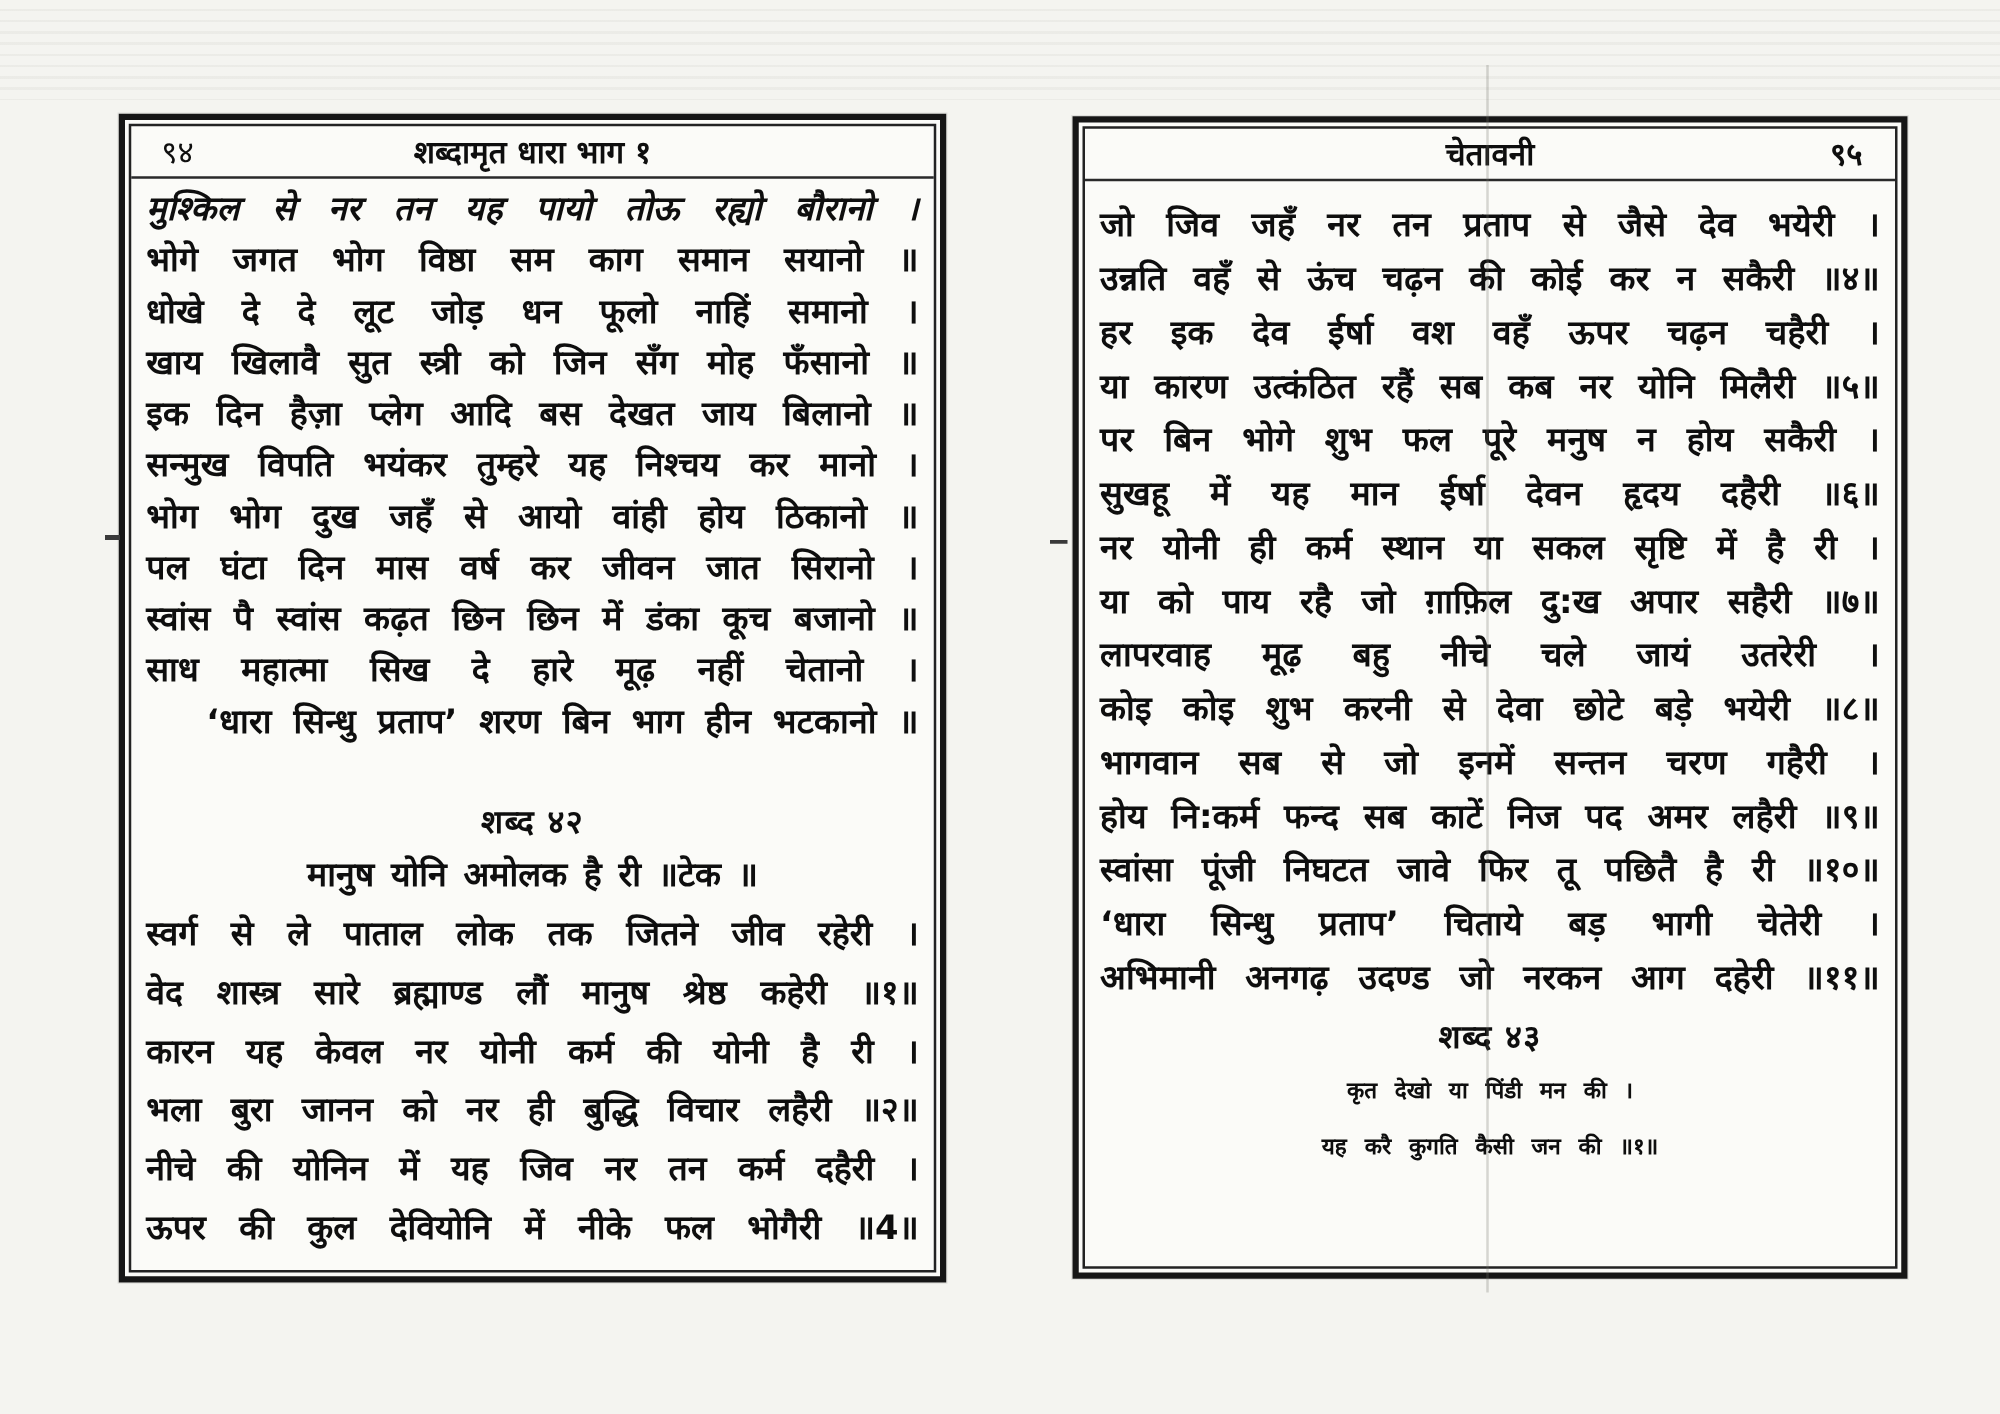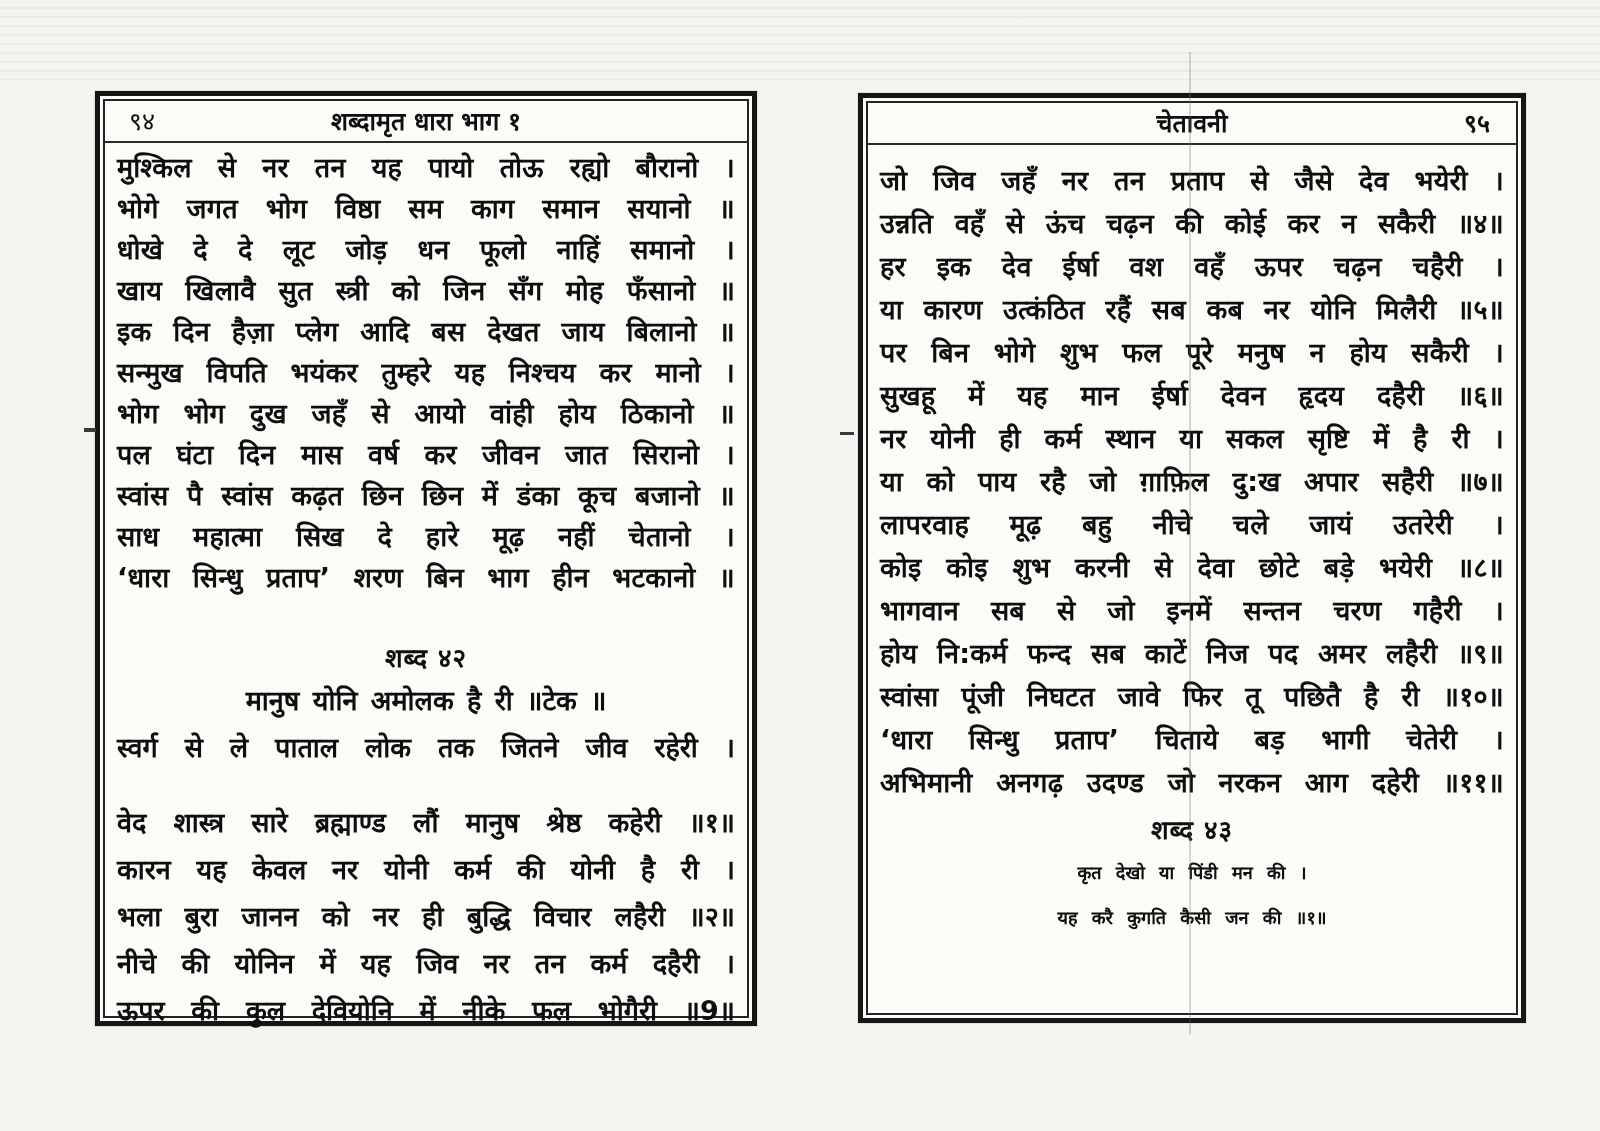--- a/index.html
+++ b/index.html
@@ -97,39 +97,39 @@
 
 <div class="scan-streaks"></div>
 
 <div class="page page-left">
   <div class="page-inner">
     <div class="pg-header">
       <span class="pg-num-left">९४</span>
       <span>शब्दामृत धारा भाग १</span>
     </div>
     <div class="pg-body">
-      <div class="line" style="white-space: normal;">मुश्किल से नर तन यह पायो तोऊ रह्यो बौरानो ।</div>
+      <div class="line" style="white-space: normal; font-style: italic;">मुश्किल से नर तन यह पायो तोऊ रह्यो बौरानो ।</div>
       <div class="line" style="white-space: normal;">भोगे जगत भोग विष्ठा सम काग समान सयानो ॥</div>
       <div class="line" style="white-space: normal;">धोखे दे दे लूट जोड़ धन फूलो नाहिं समानो ।</div>
       <div class="line" style="white-space: normal;">खाय खिलावै सुत स्त्री को जिन सँग मोह फँसानो ॥</div>
       <div class="line" style="white-space: normal;">इक दिन हैज़ा प्लेग आदि बस देखत जाय बिलानो ॥</div>
       <div class="line" style="white-space: normal;">सन्मुख विपति भयंकर तुम्हरे यह निश्चय कर मानो ।</div>
       <div class="line" style="white-space: normal;">भोग भोग दुख जहँ से आयो वांही होय ठिकानो ॥</div>
       <div class="line" style="white-space: normal;">पल घंटा दिन मास वर्ष कर जीवन जात सिरानो ।</div>
       <div class="line" style="white-space: normal;">स्वांस पै स्वांस कढ़त छिन छिन में डंका कूच बजानो ॥</div>
       <div class="line" style="white-space: normal;">साध महात्मा सिख दे हारे मूढ़ नहीं चेतानो ।</div>
-      <div class="line" style="white-space: normal;">‘धारा सिन्धु प्रताप’ शरण बिन भाग हीन भटकानो ॥</div>
+      <div class="line" style="white-space: normal; margin-left: 48px;">‘धारा सिन्धु प्रताप’ शरण बिन भाग हीन भटकानो ॥</div>
       <div class="section-heading" style="white-space: normal; margin-top: 40px;">शब्द ४२</div>
       <div class="refrain" style="white-space: normal;">मानुष योनि अमोलक है री ॥टेक ॥</div>
       <div class="vline" style="white-space: normal;">स्वर्ग से ले पाताल लोक तक जितने जीव रहेरी ।</div>
-      <div class="vline" style="white-space: normal; margin-top: 28px;">वेद शास्त्र सारे ब्रह्माण्ड लौं मानुष श्रेष्ठ कहेरी ॥१॥</div>
+      <div class="vline" style="white-space: normal;">वेद शास्त्र सारे ब्रह्माण्ड लौं मानुष श्रेष्ठ कहेरी ॥१॥</div>
       <div class="vline" style="white-space: normal;">कारन यह केवल नर योनी कर्म की योनी है री ।</div>
       <div class="vline" style="white-space: normal;">भला बुरा जानन को नर ही बुद्धि विचार लहैरी ॥२॥</div>
       <div class="vline" style="white-space: normal;">नीचे की योनिन में यह जिव नर तन कर्म दहैरी ।</div>
-      <div class="vline" style="white-space: normal;">ऊपर की कुल देवियोनि में नीके फल भोगैरी ॥9॥</div>
+      <div class="vline" style="white-space: normal;">ऊपर की कुल देवियोनि में नीके फल भोगैरी ॥4॥</div>
     </div>
   </div>
 </div>
 
 <div class="page page-right">
   <div class="page-inner">
     <div class="pg-header">
       <span>चेतावनी</span>
       <span class="pg-num-right">९५</span>
     </div>

